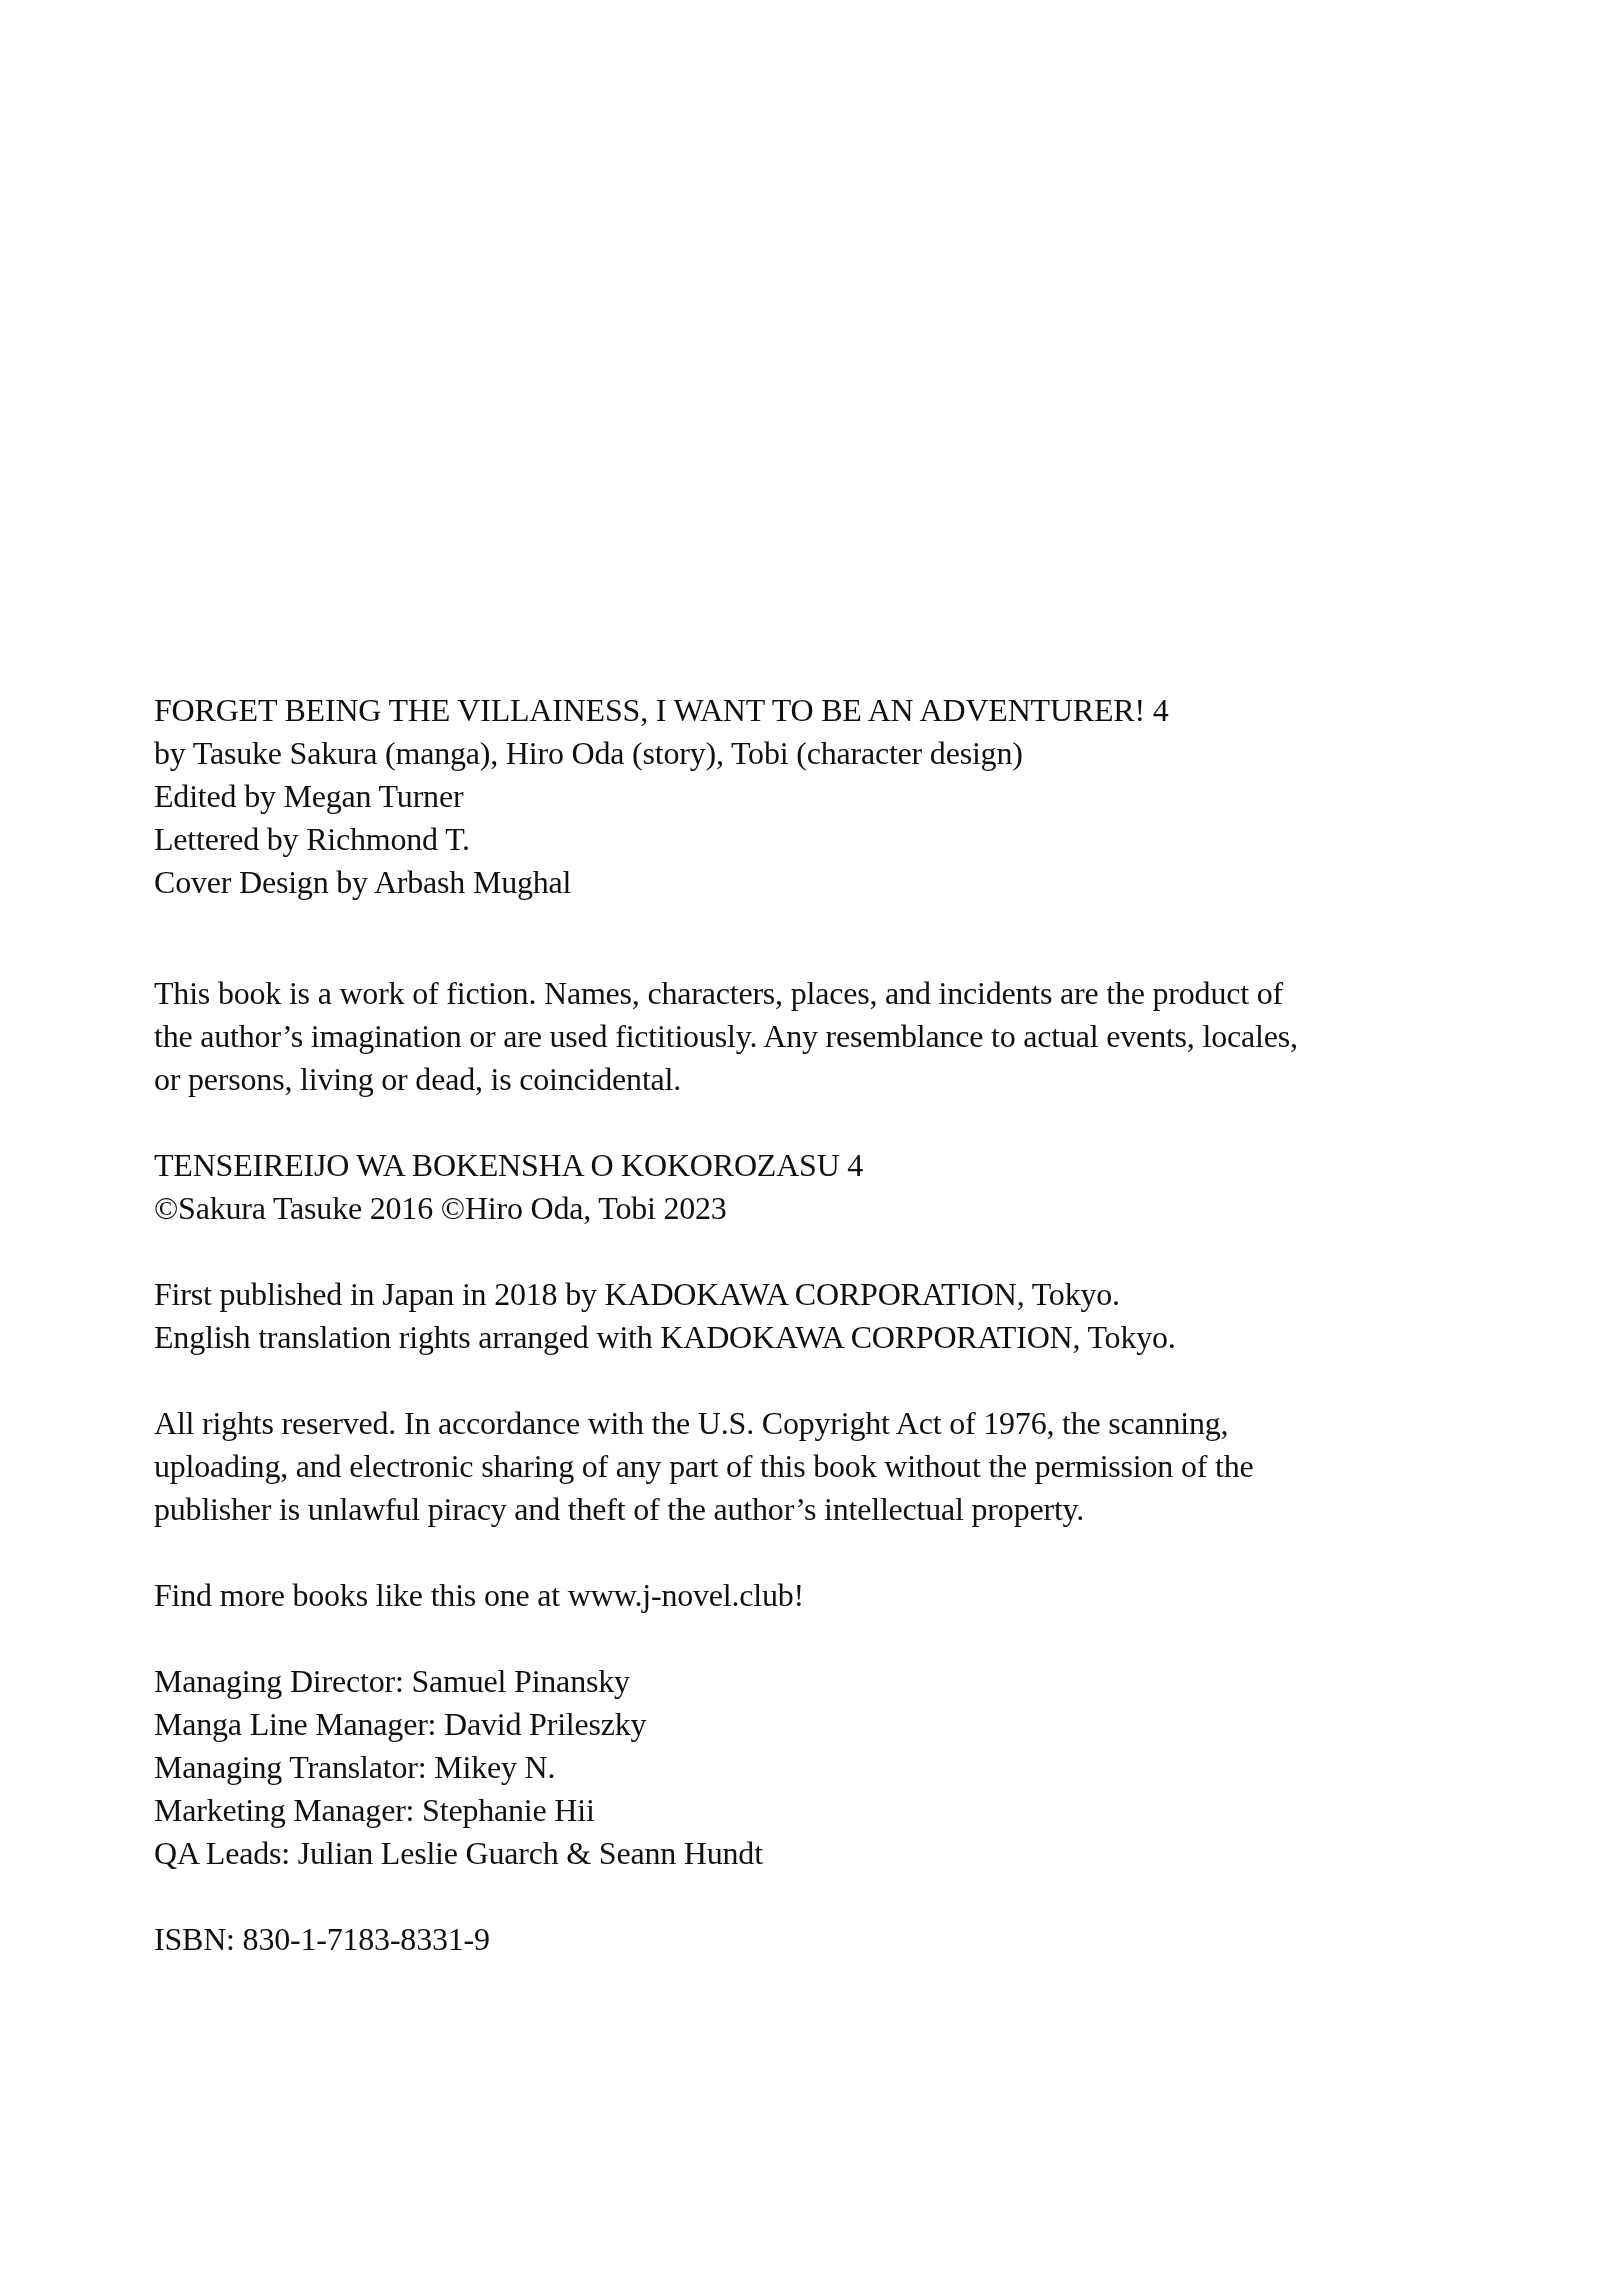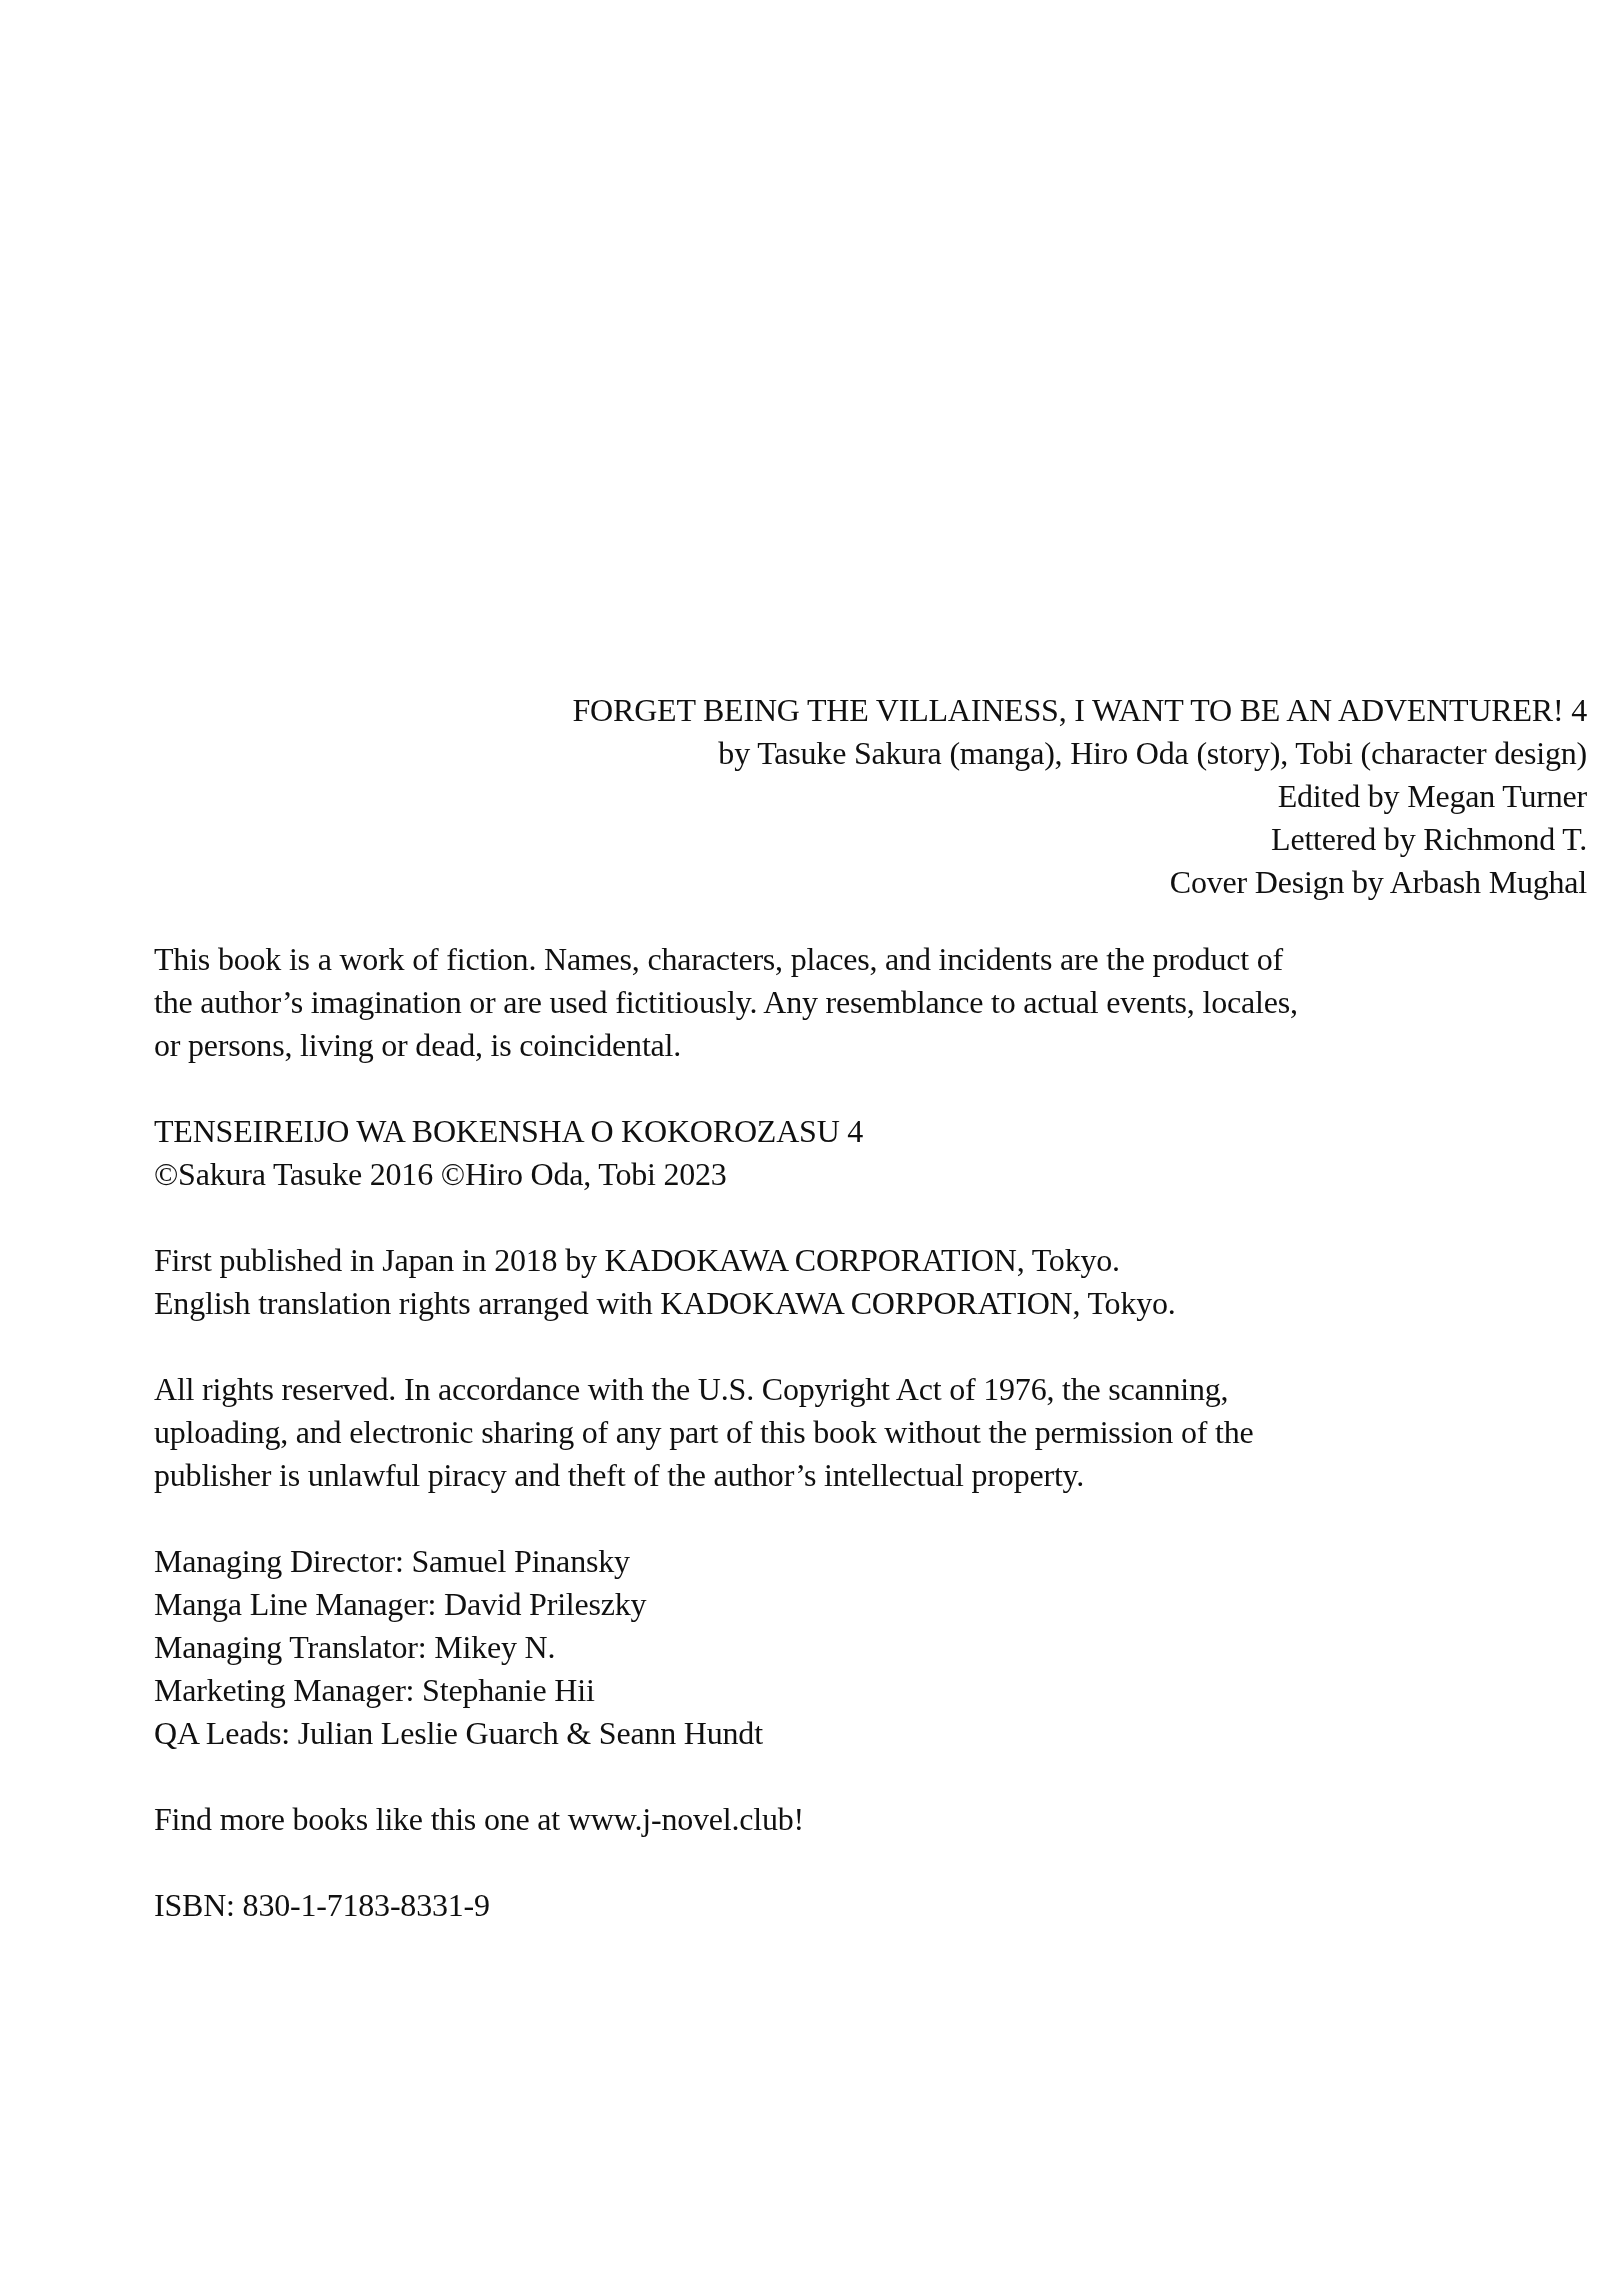--- a/index.html
+++ b/index.html
@@ -19,21 +19,21 @@
     left: 154px;
     top: 689px;
     width: 1433px;
   }
   .block {
     margin: 0 0 43px 0;
     font-size: 32px;
     line-height: 43px;
     letter-spacing: -0.2px;
   }
-  .block.gap-large { margin-bottom: 34px; text-align: right; }
+  .block.gap-large { margin-bottom: 68px; }
   .line { white-space: nowrap; }
 </style>
 </head>
 <body style="background: rgb(255, 255, 255);">
 
 <div class="page">
   <main class="content" style="color: rgb(16, 16, 16);">
     <div class="block gap-large">
         <div class="line">FORGET BEING THE VILLAINESS, I WANT TO BE AN ADVENTURER! 4</div>
         <div class="line">by Tasuke Sakura (manga), Hiro Oda (story), Tobi (character design)</div>
@@ -53,27 +53,27 @@
     <div class="block">
         <div class="line">First published in Japan in 2018 by KADOKAWA CORPORATION, Tokyo.</div>
         <div class="line">English translation rights arranged with KADOKAWA CORPORATION, Tokyo.</div>
       </div>
     <div class="block">
         <div class="line">All rights reserved. In accordance with the U.S. Copyright Act of 1976, the scanning,</div>
         <div class="line">uploading, and electronic sharing of any part of this book without the permission of the</div>
         <div class="line">publisher is unlawful piracy and theft of the author’s intellectual property.</div>
       </div>
     <div class="block">
+        <div class="line">Find more books like this one at www.j-novel.club!</div>
+      </div>
+    <div class="block">
         <div class="line">Managing Director: Samuel Pinansky</div>
         <div class="line">Manga Line Manager: David Prileszky</div>
         <div class="line">Managing Translator: Mikey N.</div>
         <div class="line">Marketing Manager: Stephanie Hii</div>
         <div class="line">QA Leads: Julian Leslie Guarch &amp; Seann Hundt</div>
-      </div>
-    <div class="block">
-        <div class="line">Find more books like this one at www.j-novel.club!</div>
       </div>
     <div class="block">
         <div class="line">ISBN: 830-1-7183-8331-9</div>
       </div>
   </main>
 </div>
 
 
 </body></html>

